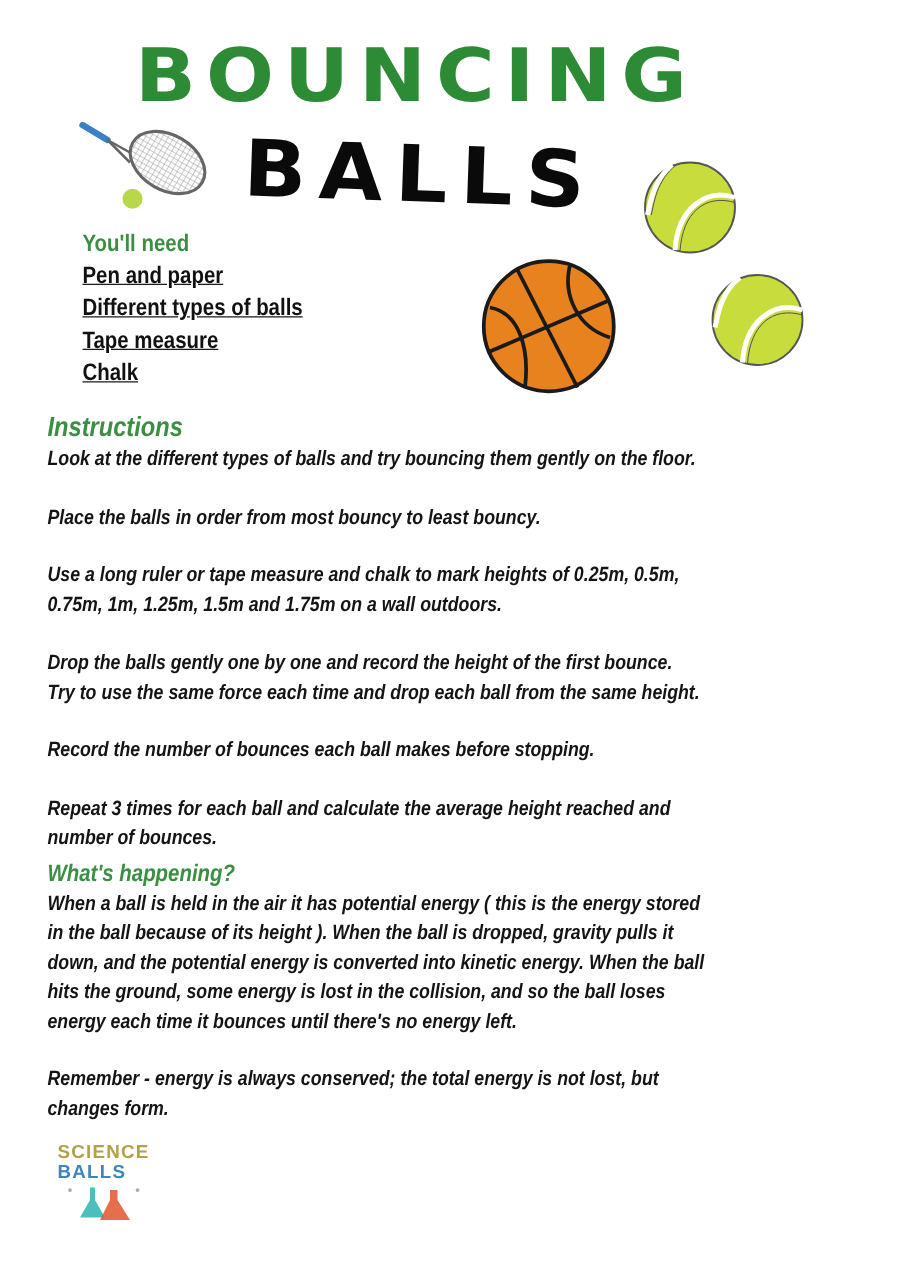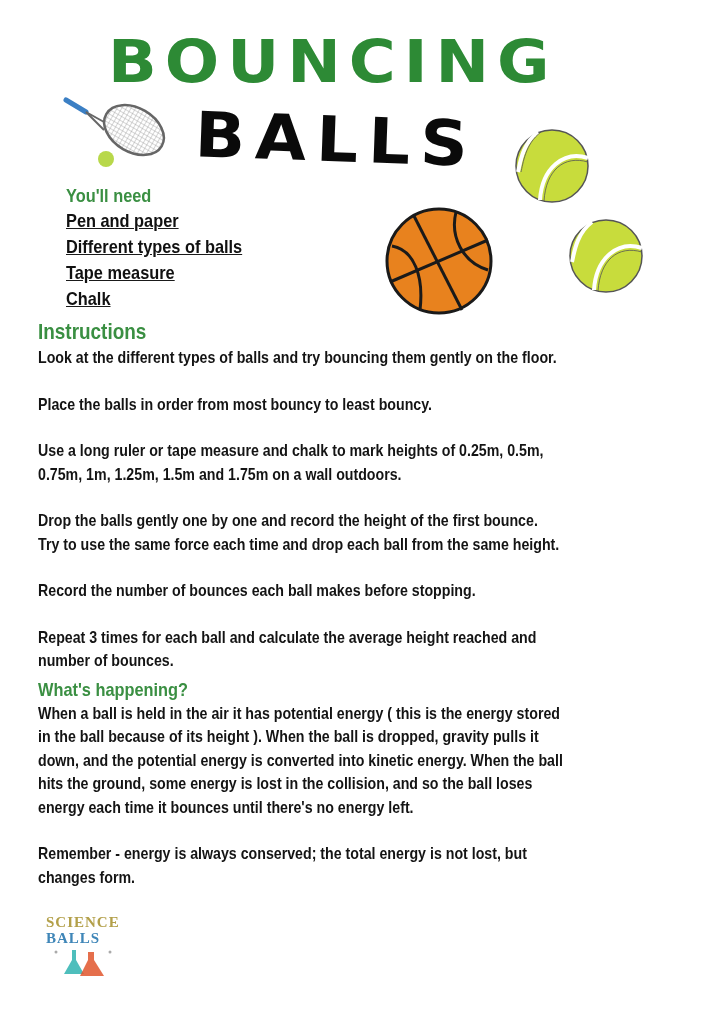--- a/index.html
+++ b/index.html
@@ -104,22 +104,23 @@
       line-height: 26px;
       font-weight: bold;
       color: #111;
       transform: scaleX(0.86);
       transform-origin: left;
       white-space: nowrap;
     }
     .main {
       position: absolute;
       left: 38px;
-      top: 318px;
+      top: 328px;
       width: 680px;
+      font-style: italic;
     }
     .main .section-heading.big {
       font-size: 22px;
       line-height: 28px;
       transform: scaleX(0.86);
       transform-origin: left;
     }
     .para {
       font-size: 16.5px;
       font-weight: bold;
@@ -144,21 +145,21 @@
       top: 914px;
       display: flex;
       align-items: center;
     }
     .logo {
       width: 80px;
       height: 72px;
       position: relative;
     }
     .logo-line1, .logo-line2 {
-      font-family: Liberation Serif, serif;
+      font-family: Liberation Sans, sans-serif;
       font-weight: bold;
       font-size: 15px;
       letter-spacing: 1px;
       line-height: 16px;
       display: block;
     }
     .logo-line1 { color: #b3a04a; }
     .logo-line2 { color: #3f86b8; }
     .footer-text {
       margin-left: 10px;

